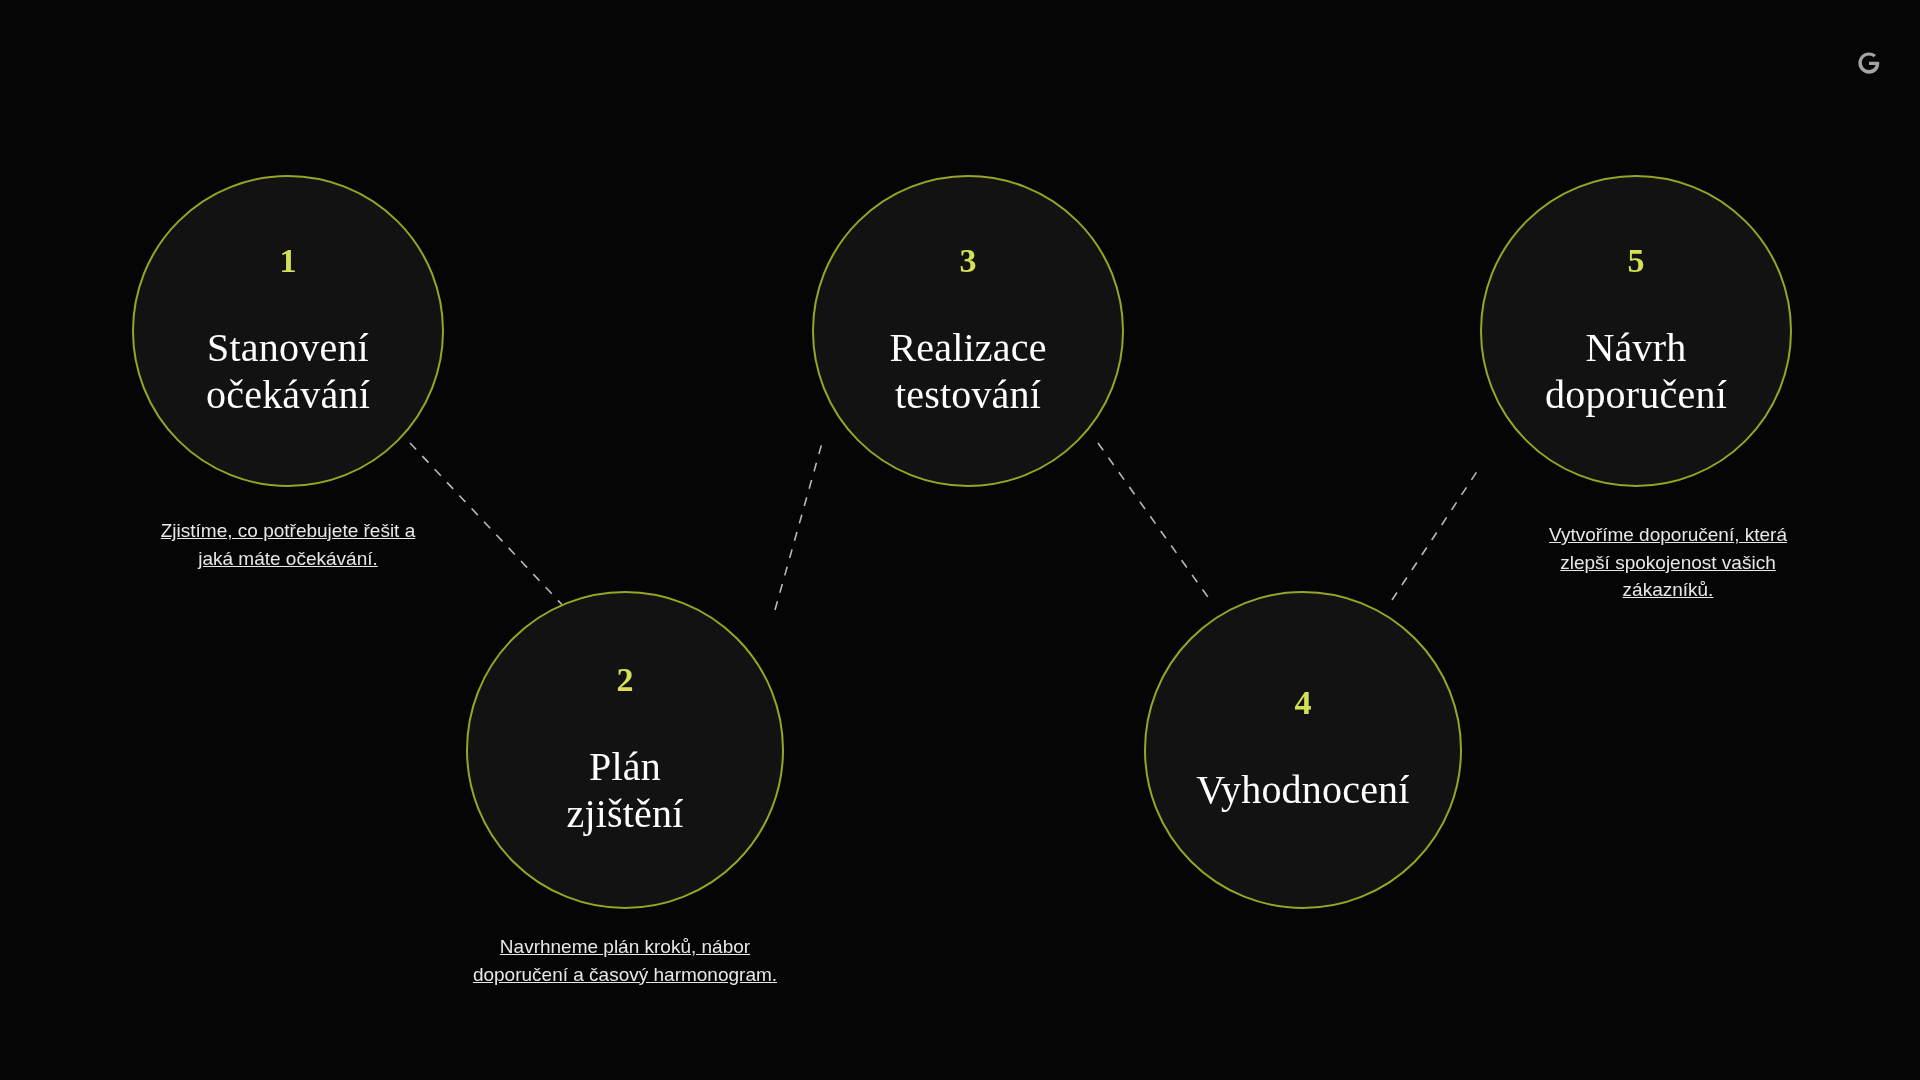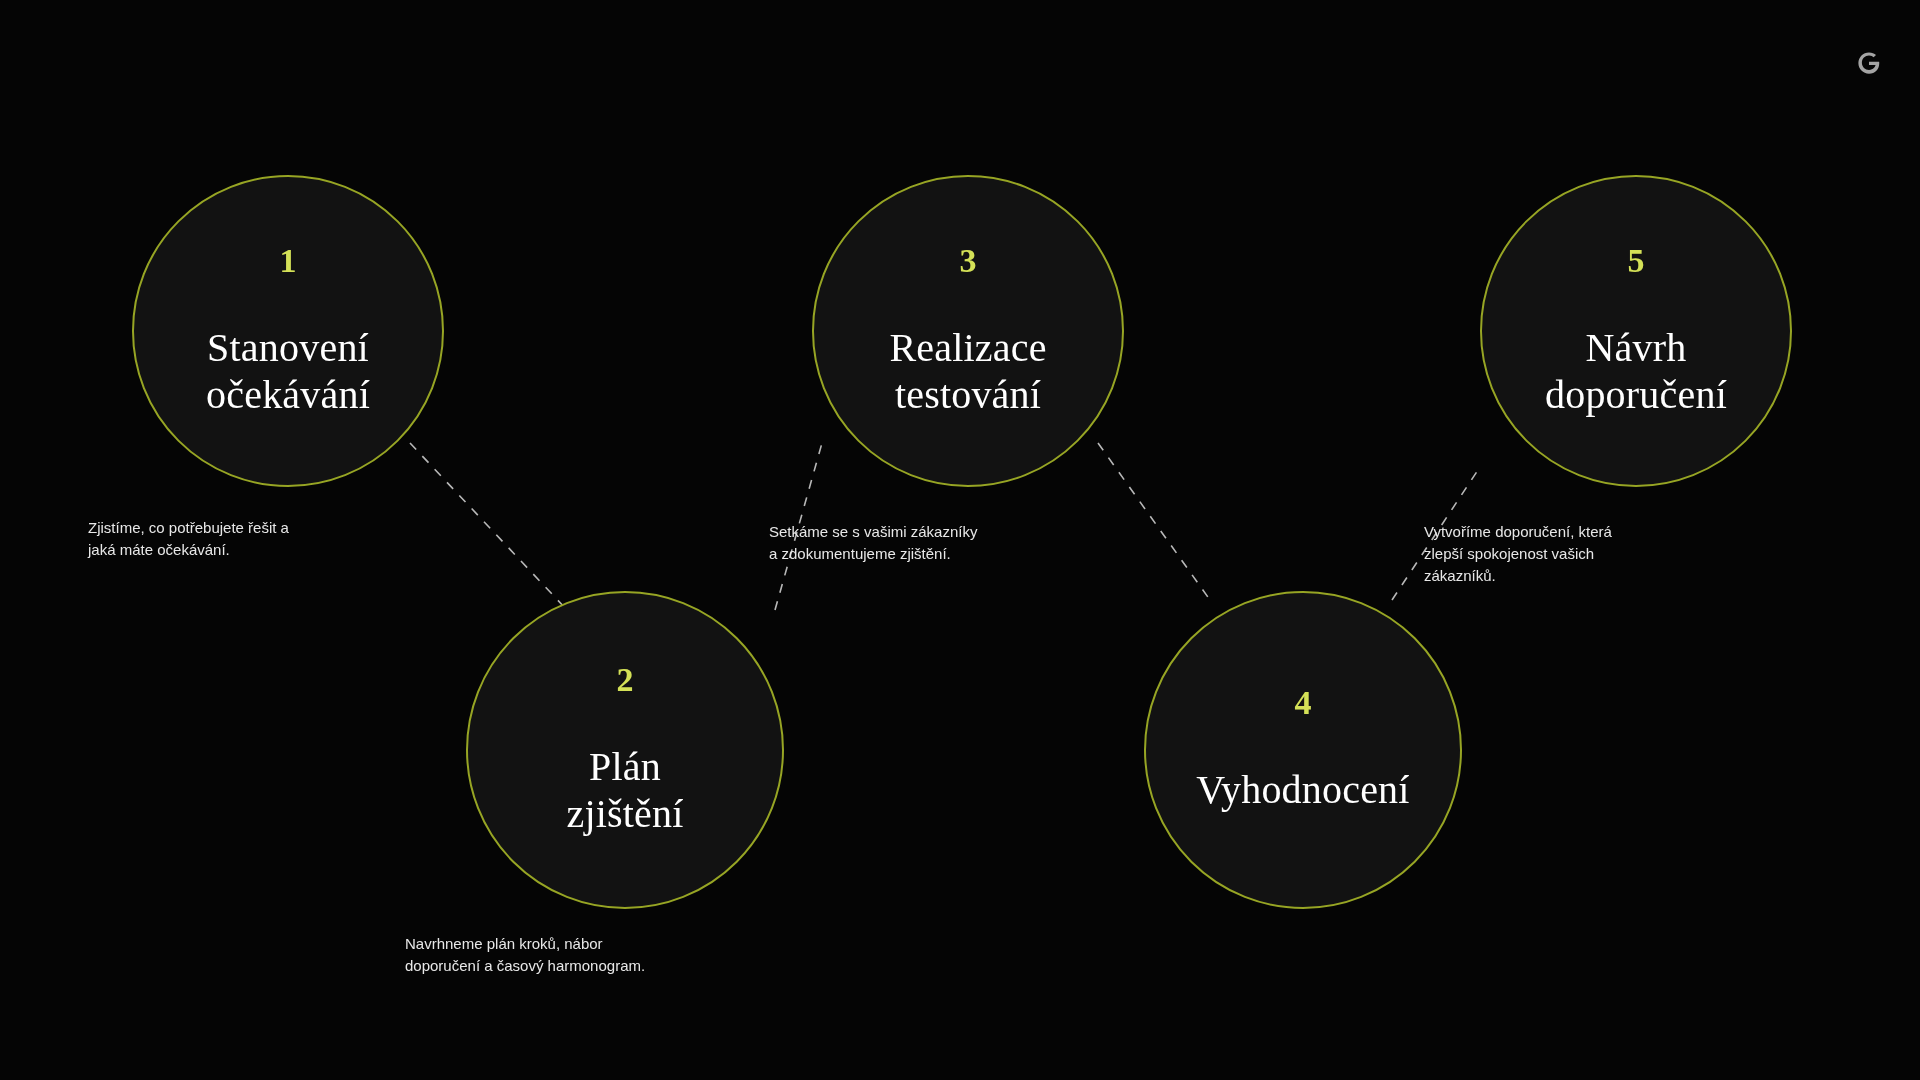--- a/index.html
+++ b/index.html
@@ -61,25 +61,26 @@
     line-height: 1.18;
     letter-spacing: 0.2px;
     padding: 0 18px;
     white-space: pre-line;
     margin-top: 28px;
   }
 
   .caption {
     position: absolute;
     font-family: "Liberation Sans", sans-serif;
-    font-size: 15px;
+    font-size: 19px;
     line-height: 1.45;
     color: #e8e8e8;
-    text-align: left;
+    text-align: center;
     white-space: pre-line;
+    text-decoration: underline;
   }
 
   .brand-mark {
     position: absolute;
     right: 36px;
     top: 48px;
     width: 30px;
     height: 30px;
     opacity: 0.75;
   }
@@ -110,34 +111,32 @@
 zjištění</div>
   </div>
   <div class="caption" style="left:405px; top:933px; width:440px;">Navrhneme plán kroků, nábor
 doporučení a časový harmonogram.</div>
 
   <div class="node" style="left:812px; top:175px; width:312px; height:312px;">
     <div class="node-number">3</div>
     <div class="node-title">Realizace
 testování</div>
   </div>
-  <div class="caption" style="left:769px; top:521px; width:400px;">Setkáme se s vašimi zákazníky
-a zdokumentujeme zjištění.</div>
 
   <div class="node" style="left:1144px; top:591px; width:318px; height:318px;">
     <div class="node-number">4</div>
     <div class="node-title">Vyhodnocení</div>
   </div>
 
   <div class="node" style="left:1480px; top:175px; width:312px; height:312px;">
     <div class="node-number">5</div>
     <div class="node-title">Návrh
 doporučení</div>
   </div>
-  <div class="caption" style="left:1424px; top:521px; width:400px;">Vytvoříme doporučení, která
+  <div class="caption" style="left:1468px; top:521px; width:400px;">Vytvoříme doporučení, která
 zlepší spokojenost vašich
 zákazníků.</div>
 
   <svg class="brand-mark" viewBox="0 0 24 24" xmlns="http://www.w3.org/2000/svg">
     <path fill="#d9d9d9" d="M12 11v2.6h5.2c-.2 1.3-1.6 3.9-5.2 3.9-3.1 0-5.7-2.6-5.7-5.8S8.9 6 12 6c1.8 0 3 .8 3.7 1.4l1.9-1.8C16.3 4.4 14.3 3.5 12 3.5 7.3 3.5 3.5 7.3 3.5 12S7.3 20.5 12 20.5c4.9 0 8.2-3.5 8.2-8.4 0-.6-.1-1-.1-1.1H12z"></path>
   </svg>
 
 </div>
 
 </body></html>

